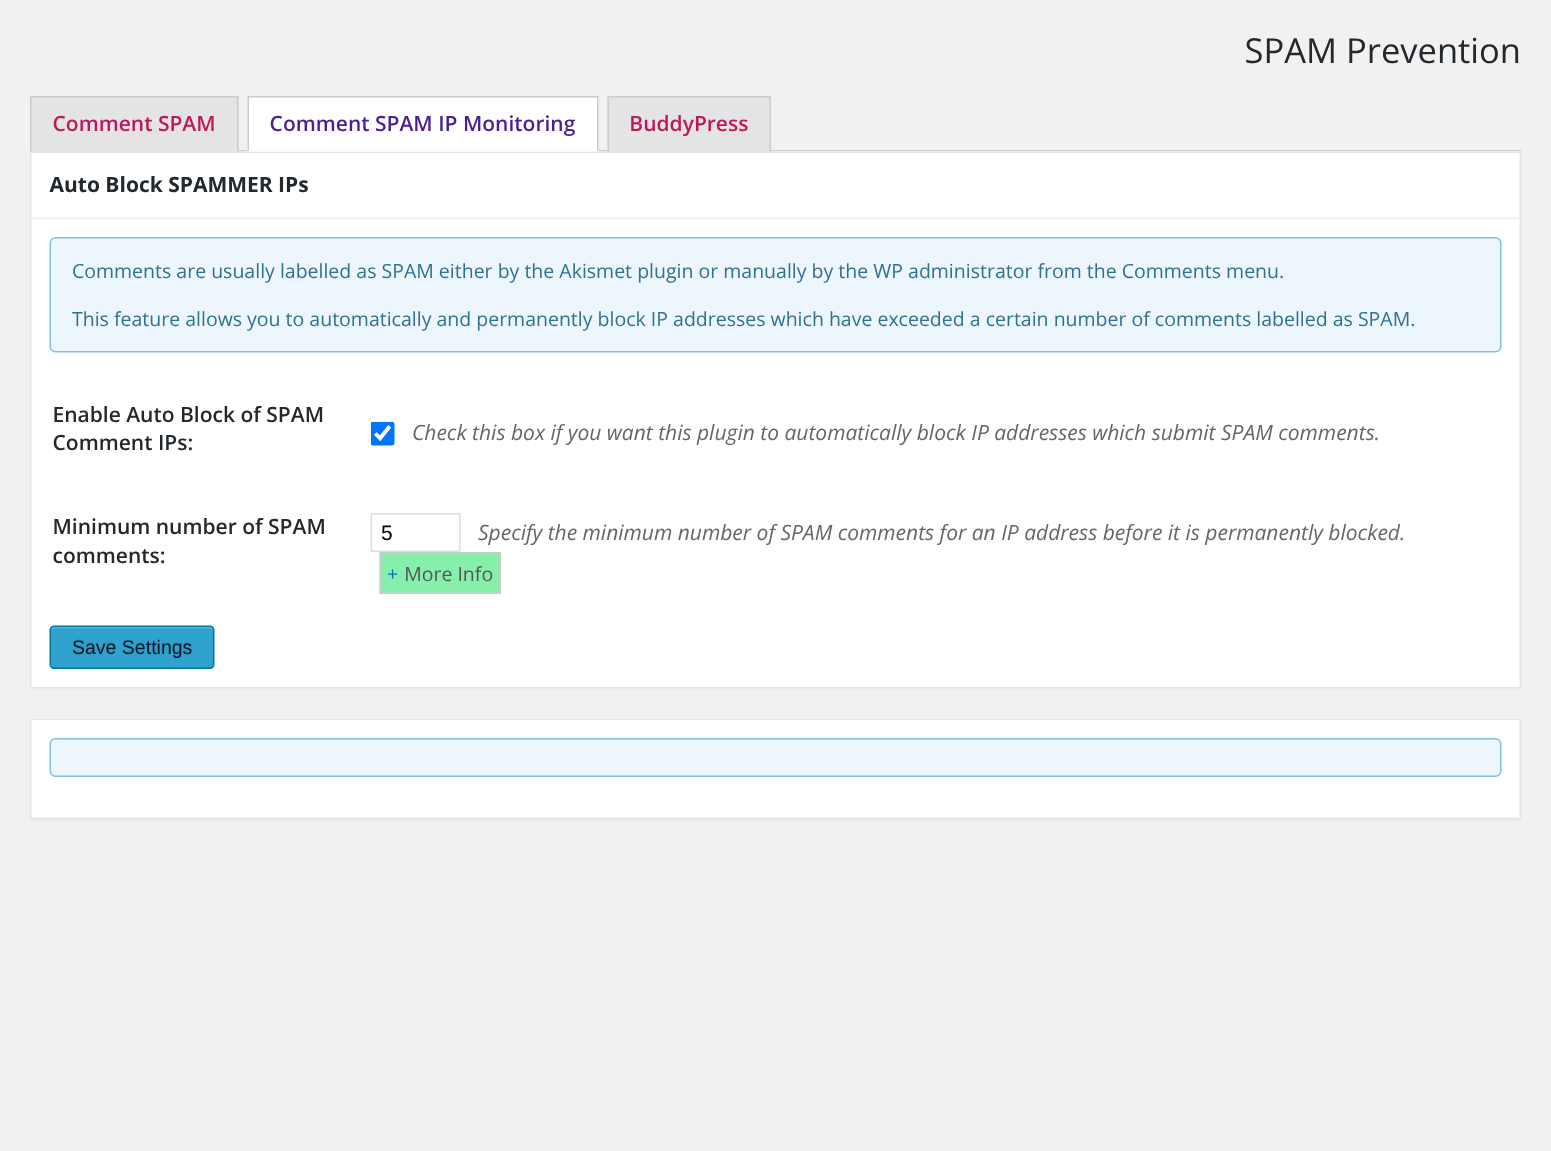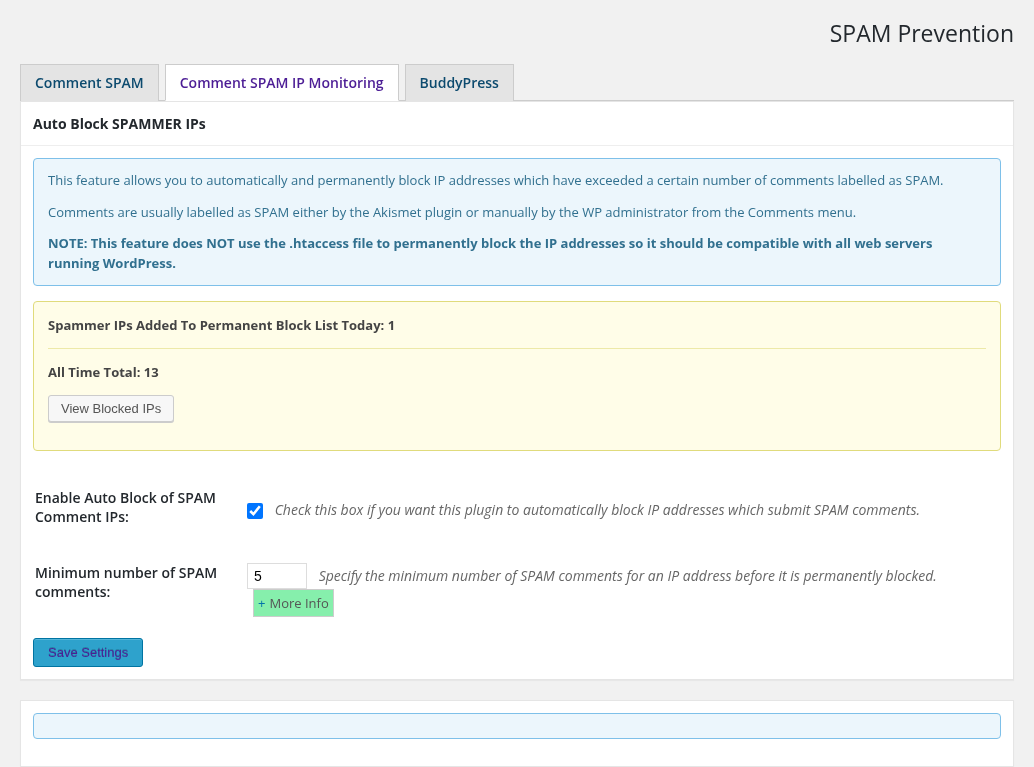--- a/index.html
+++ b/index.html
@@ -25,21 +25,21 @@
     .tabs-nav {
       display: flex;
       border-bottom: 1px solid #ccc;
       padding: 0;
       margin: 0;
     }
     .tab {
       display: inline-block;
       padding: 8px 14px;
       background: #e4e4e4;
-      color: #0c4a6e;
+      color: #be185d;
       font-size: 14px;
       border: 1px solid #ccc;
       border-bottom: none;
       margin-right: 6px;
       margin-bottom: -1px;
       text-decoration: none;
       cursor: pointer;
       font-weight: 600;
     }
     .tab.active {
@@ -140,21 +140,21 @@
     }
     input[type="text"].small-text {
       width: 60px;
       padding: 4px 6px;
       border: 1px solid #ddd;
       font-size: 14px;
     }
     .button-primary {
       background: #2ea2cc;
       border: 1px solid #0074a2;
-      color: #4c1d95;
+      color: #0f172a;
       padding: 6px 14px;
       border-radius: 3px;
       font-size: 13px;
       cursor: pointer;
       box-shadow: inset 0 1px 0 rgba(120,200,230,0.5);
       text-shadow: 0 -1px 0 rgba(0,0,0,0.2);
       margin-top: 4px;
     }
     .more-info-toggle {
       display: inline-block;
@@ -181,36 +181,24 @@
   <a class="tab active">Comment SPAM IP Monitoring</a>
   <a class="tab">BuddyPress</a>
 </div>
 
 <div class="postbox">
   <div class="postbox-header">
     <h2>Auto Block SPAMMER IPs</h2>
   </div>
   <div class="inside">
     <div class="info-blue-box">
+      <p>Comments are usually labelled as SPAM either by the Akismet plugin or manually by the WP administrator from the Comments menu.</p>
       <p>This feature allows you to automatically and permanently block IP addresses which have exceeded a certain number of comments labelled as SPAM.</p>
-      <p>Comments are usually labelled as SPAM either by the Akismet plugin or manually by the WP administrator from the Comments menu.</p>
-      <p><strong>NOTE: This feature does NOT use the .htaccess file to permanently block the IP addresses so it should be compatible with all web servers running WordPress.</strong></p>
     </div>
 
-    <div class="info-yellow-box">
-      <div class="yrow first">
-        <strong>Spammer IPs Added To Permanent Block List Today: </strong><strong>1</strong>
-      </div>
-      <div class="yrow">
-        <div style="margin-bottom:14px;">
-          <strong>All Time Total: </strong><strong>13</strong>
-        </div>
-        <button class="gray-button">View Blocked IPs</button>
-      </div>
-    </div>
 
     <table class="form-table">
       <tbody>
           <tr>
         <th>Enable Auto Block of SPAM Comment IPs:</th>
         <td>
           <input type="checkbox" checked="" style="">
           <span class="description-text">Check this box if you want this plugin to automatically block IP addresses which submit SPAM comments.</span>
         </td>
       </tr>

